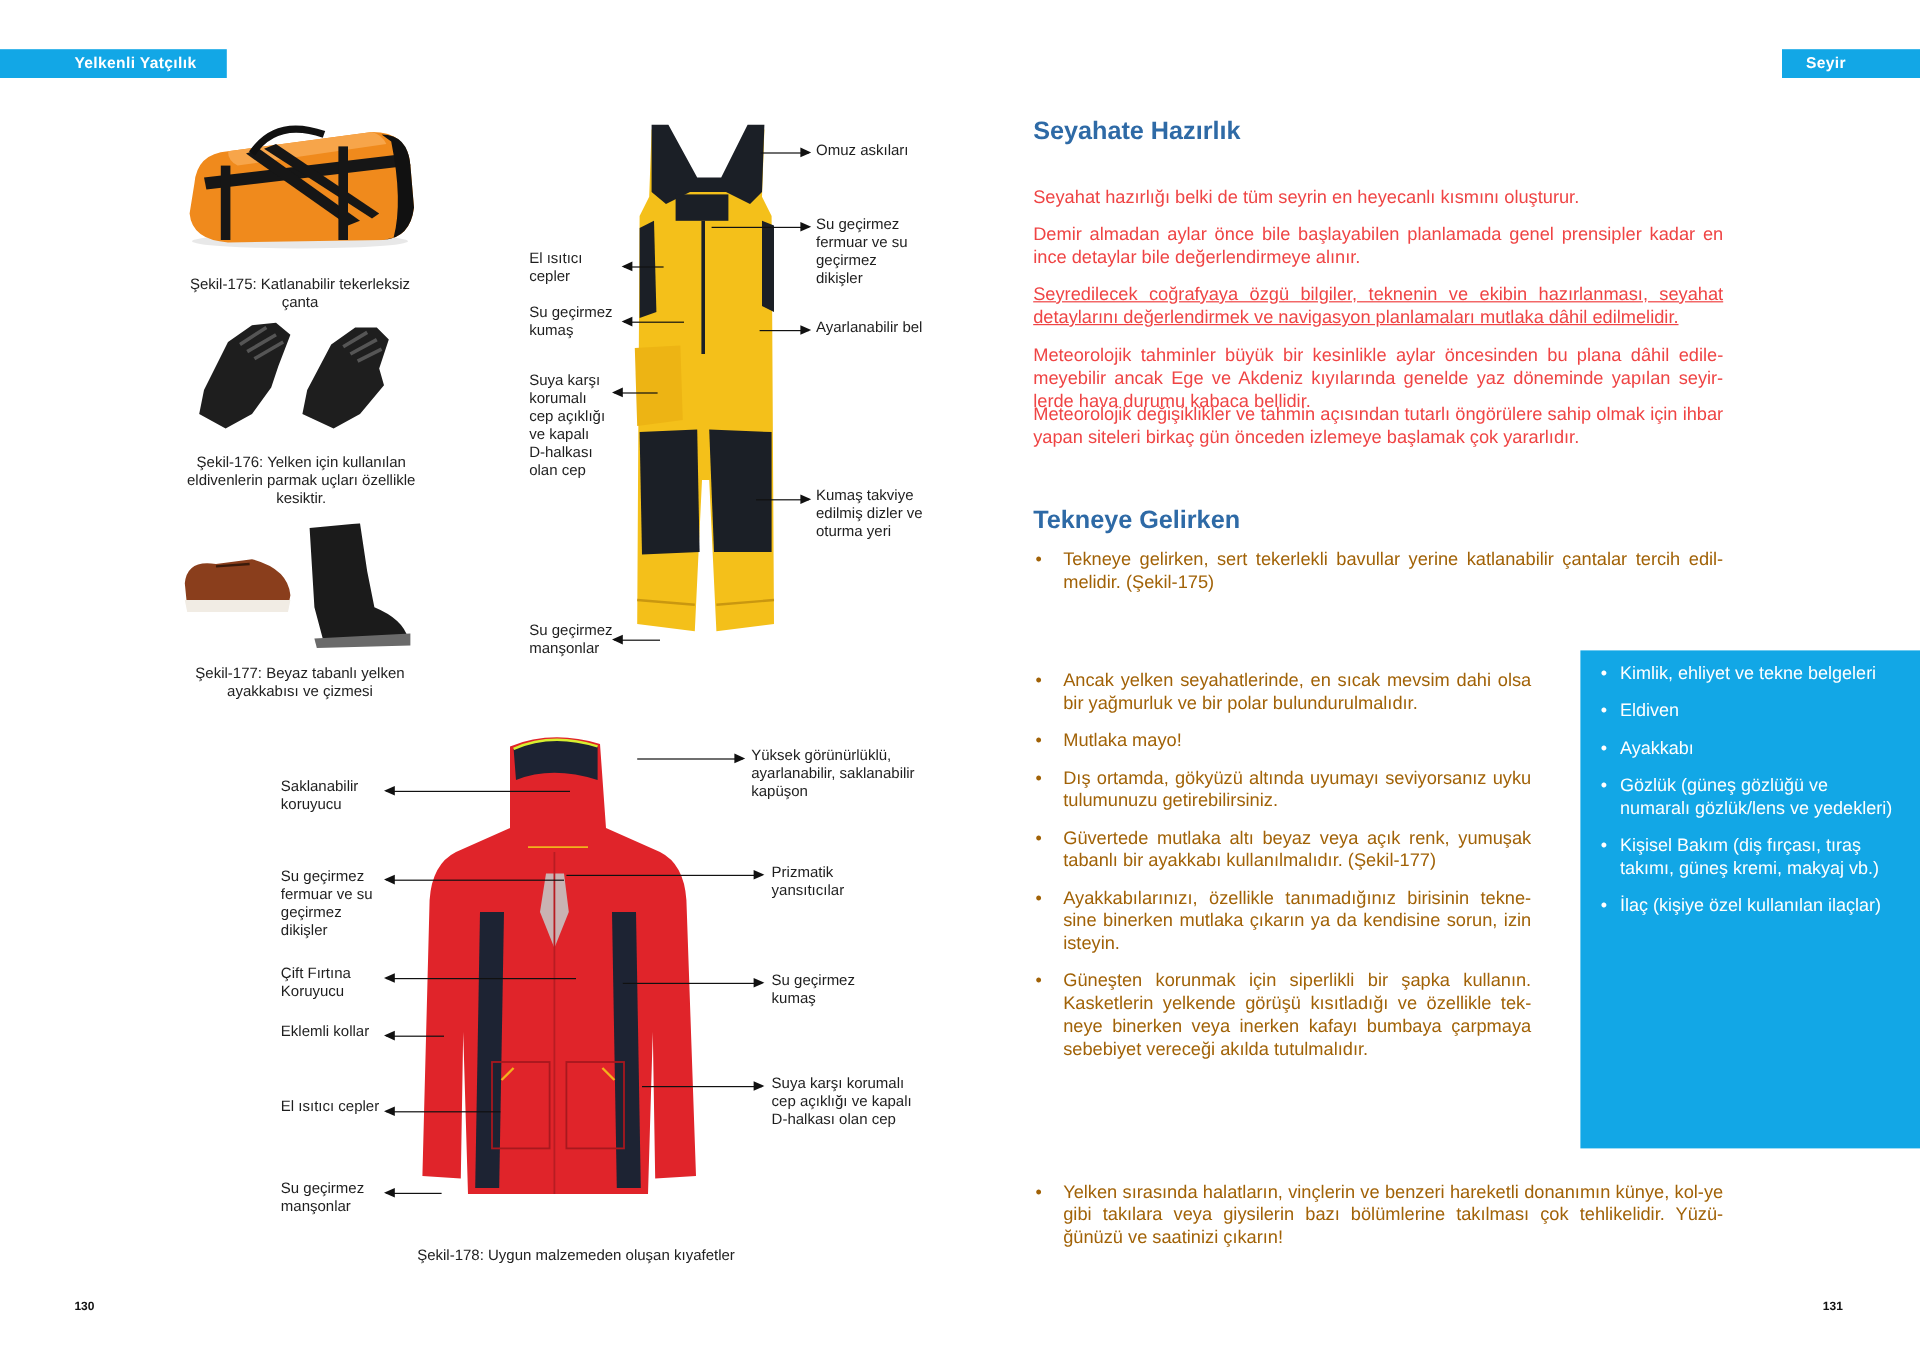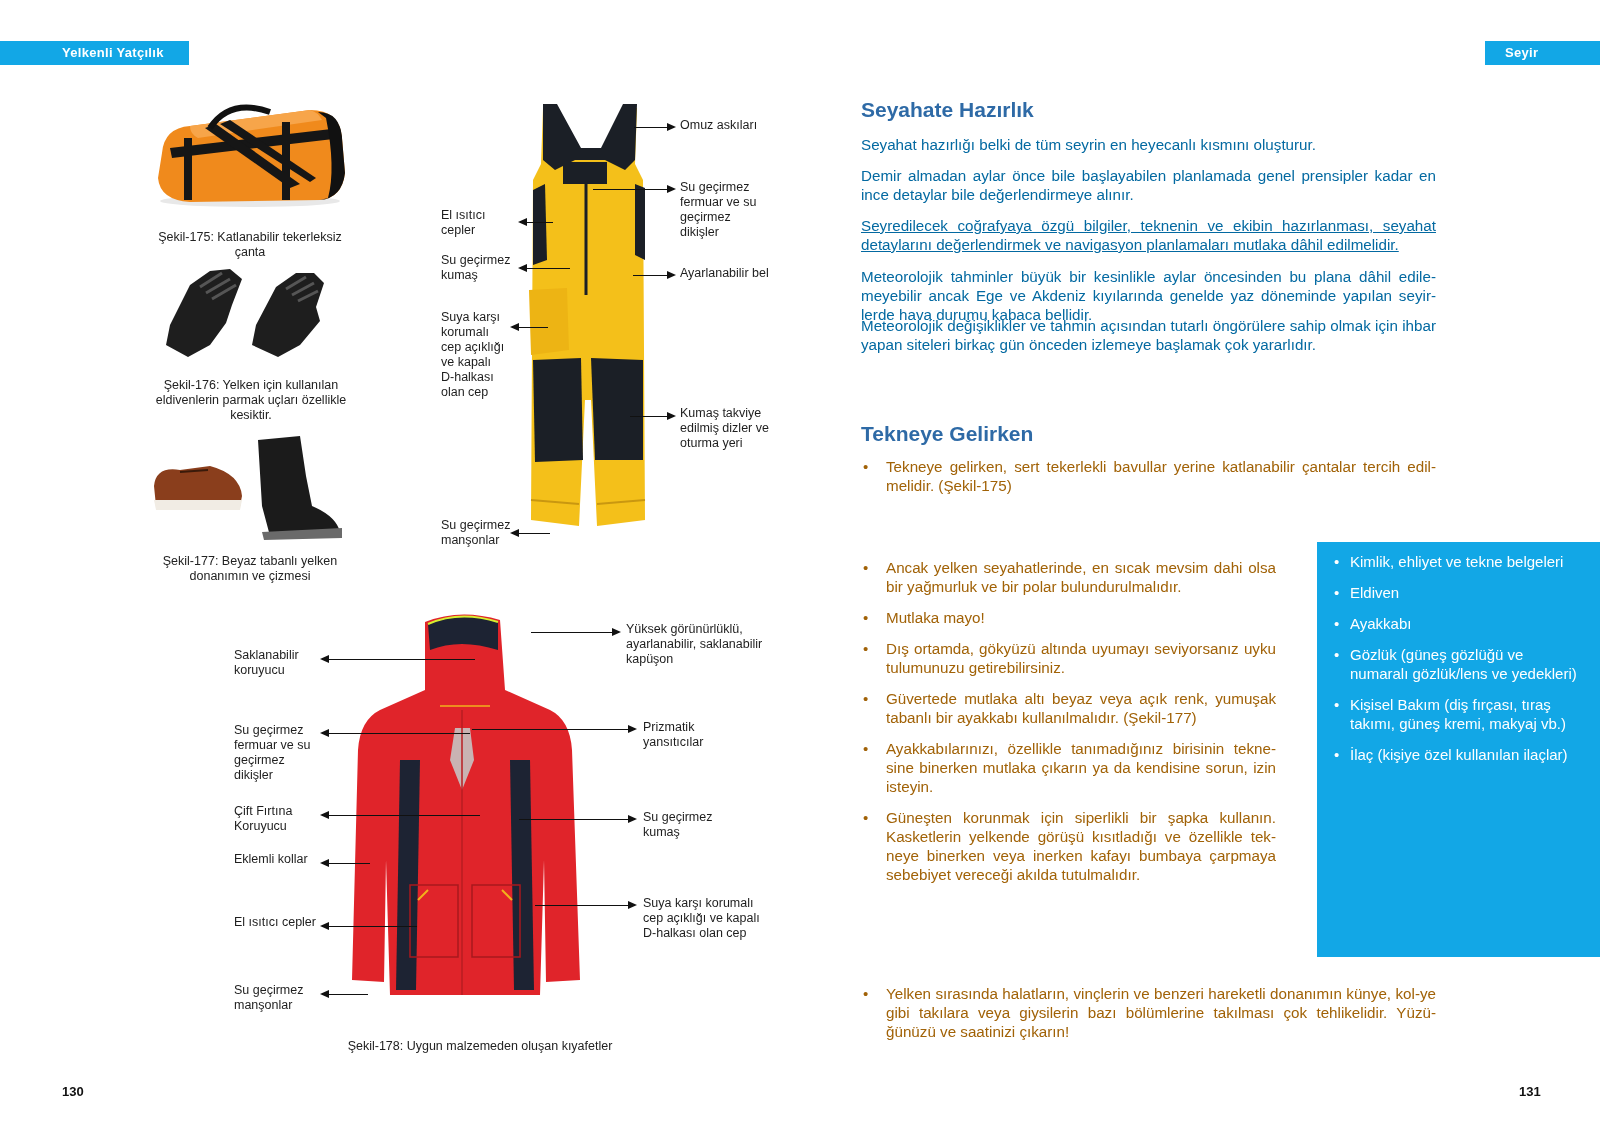--- a/index.html
+++ b/index.html
@@ -4,36 +4,36 @@
 <style>
   * { box-sizing: border-box; margin: 0; padding: 0; }
   html, body { width: 1600px; height: 1128px; background: #ffffff; overflow: hidden; }
   body { position: relative; font-family: "Liberation Sans", sans-serif; color: #1a1a1a; }
 
   .header-tab { position: absolute; top: 41px; height: 24px; background: #12a7e6; color: #fff;
     font-weight: bold; font-size: 13px; line-height: 24px; letter-spacing: 0.3px; }
   .header-left { left: 0; width: 189px; padding-left: 62px; }
   .header-right { right: 0; width: 115px; padding-left: 20px; }
 
-  .page-num { position: absolute; top: 1084px; font-size: 13px; font-weight: bold; color: #111; }
+  .page-num { position: absolute; top: 1084px; font-size: 10px; font-weight: bold; color: #111; }
   .page-num.left { left: 62px; }
   .page-num.right { left: 1519px; }
 
   .abs { position: absolute; }
   .caption { position: absolute; font-size: 12.5px; line-height: 15px; text-align: center; color: #222; }
   .label { position: absolute; font-size: 12.5px; line-height: 15px; color: #1e1e1e; }
 
   .arrow { position: absolute; height: 1.3px; background: #111; }
   .arrow.r::after { content: ""; position: absolute; right: -2px; top: -4px;
     border-left: 9px solid #111; border-top: 4.5px solid transparent; border-bottom: 4.5px solid transparent; }
   .arrow.l::before { content: ""; position: absolute; left: -2px; top: -4px;
     border-right: 9px solid #111; border-top: 4.5px solid transparent; border-bottom: 4.5px solid transparent; }
 
   h2.section { position: absolute; left: 861px; font-size: 21px; font-weight: bold; color: #2e6aa6; }
-  .para { position: absolute; left: 861px; width: 575px; font-size: 15.2px; line-height: 19px; color: #0369a1; text-align: justify; }
+  .para { position: absolute; left: 861px; width: 575px; font-size: 15.2px; line-height: 19px; color: #ef4444; text-align: justify; margin-top: 20px; }
 
   .bullets { position: absolute; left: 861px; list-style: none; }
   .bullets li { position: relative; padding-left: 25px; font-size: 15.2px; line-height: 19px; text-align: justify; color: #a16207; }
   .bullets li::before { content: "•"; position: absolute; left: 2px; top: 0; font-size: 15px; }
 
   .bluebox { position: absolute; left: 1317px; top: 542px; width: 283px; height: 415px; background: #12a7e6; padding: 10px 20px 0 16px; }
   .bluebox ul { list-style: none; }
   .bluebox li { position: relative; padding-left: 17px; color: #fff; font-size: 15px; line-height: 19px; margin-bottom: 12px; }
   .bluebox li::before { content: "•"; position: absolute; left: 1px; top: 0; }
 </style>
@@ -65,21 +65,21 @@
 </svg>
 <div class="caption" style="left:148px;top:378px;width:206px;">Şekil-176: Yelken için kullanılan eldivenlerin parmak uçları özellikle kesiktir.</div>
 
 <svg class="abs" style="left:150px;top:436px;" width="200" height="112" viewBox="0 0 200 112">
   <path d="M4 50 Q6 30 30 34 L60 30 Q90 38 92 60 L90 70 L6 70 Z" fill="#8a3e1c"></path>
   <path d="M4 64 L92 64 L90 74 L6 74 Z" fill="#f1ece4"></path>
   <path d="M30 36 L58 34" stroke="#3a1a0a" stroke-width="2"></path>
   <path d="M108 4 L150 0 L156 40 L162 70 Q186 80 190 96 L120 100 L112 70 Z" fill="#1b1b1b"></path>
   <path d="M112 96 L192 92 L192 102 L114 104 Z" fill="#6a6a6a"></path>
 </svg>
-<div class="caption" style="left:150px;top:554px;width:200px;">Şekil-177: Beyaz tabanlı yelken donanımın ve çizmesi</div>
+<div class="caption" style="left:150px;top:554px;width:200px;">Şekil-177: Beyaz tabanlı yelken ayakkabısı ve çizmesi</div>
 
 <svg class="abs" style="left:525px;top:100px;" width="130" height="440" viewBox="0 0 130 440">
   <path d="M18 8 L30 8 L58 60 L74 60 L100 8 L112 8 L110 64 L118 80 L120 420 L72 426 L66 300 L60 300 L54 426 L6 420 L8 80 L16 64 Z" fill="#f4c01a"></path>
   <path d="M18 4 L32 4 L56 48 L76 48 L98 4 L112 4 L110 60 L100 70 L80 60 L50 60 L30 70 L18 60 Z" fill="#1b1f26"></path>
   <rect x="38" y="62" width="44" height="22" fill="#1b1f26"></rect>
   <line x1="61" y1="84" x2="61" y2="195" stroke="#1b1f26" stroke-width="3"></line>
   <path d="M8 90 L20 84 L22 160 L8 165 Z" fill="#1b1f26"></path>
   <path d="M110 84 L120 88 L120 160 L110 155 Z" fill="#1b1f26"></path>
   <path d="M4 190 L42 188 L44 250 L6 255 Z" fill="#edb414"></path>
   <path d="M8 260 L56 258 L58 360 L10 362 Z" fill="#1b1f26"></path>

